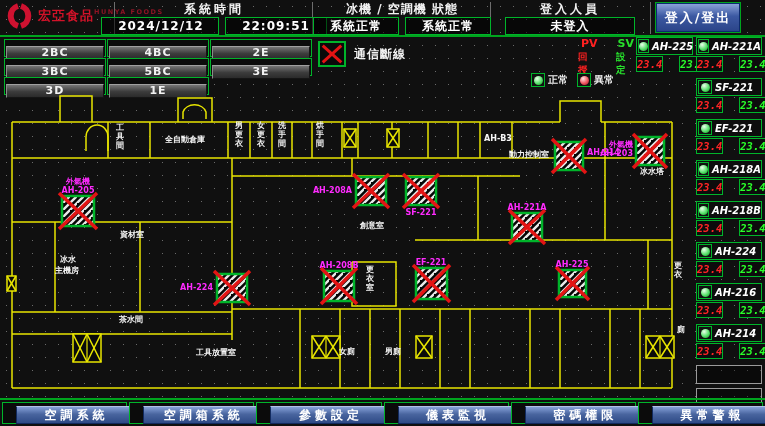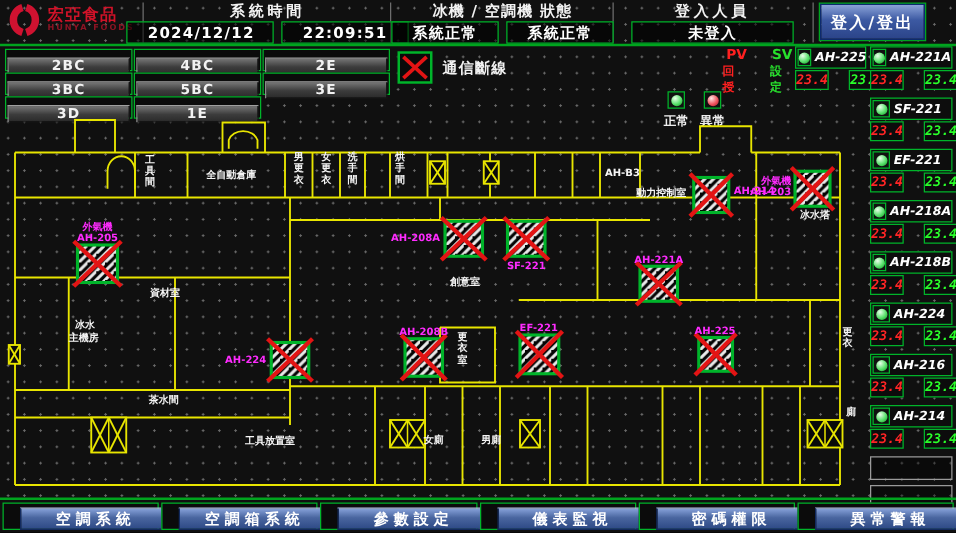--- a/index.html
+++ b/index.html
@@ -7,21 +7,21 @@
     position:relative;width:765px;height:426px;overflow:hidden;
     background:#101010;
     background-image:radial-gradient(rgba(255,255,255,.38) .9px, rgba(0,0,0,0) 1px);
     background-size:13px 13px;
     font-family:"DejaVu Sans",sans-serif;color:#eee;
     -webkit-font-smoothing:antialiased;
   }
   
   .header{position:absolute;left:0;top:0;width:765px;height:37px;border-bottom:2px solid #00a41e;box-sizing:border-box;}
   .logo{position:absolute;left:4px;top:3px;display:flex;align-items:center;gap:4px;}
-  .brand-col{display:flex;flex-direction:column;line-height:1.05;justify-content:flex-end;}
+  .brand-col{display:flex;line-height:1.05;justify-content:flex-end;}
   .brand{font-size:13px;font-weight:bold;color:#d01228;letter-spacing:1px;}
   .brand-sub{font-size:6.5px;font-weight:bold;color:#8c1424;letter-spacing:1.5px;}
   .vdiv{position:absolute;top:2px;width:1px;height:32px;background:#6d6d6d;}
   .hpanel{position:absolute;top:0;height:36px;}
   .plabel{height:16px;text-align:center;font-size:12px;font-weight:bold;letter-spacing:3px;padding-top:1px;color:#f2f2f2;}
   .pvals{display:flex;gap:6px;justify-content:center;}
   .valbox{border:1px solid #00b42a;background:rgba(0,0,0,.55);font-size:12px;font-weight:bold;text-align:center;padding:0 16px;height:16px;line-height:16px;letter-spacing:1px;color:#fff;white-space:nowrap;}
   .btn-login{position:absolute;left:656px;top:3px;width:84px;height:29px;cursor:pointer;
     background:linear-gradient(#8aa2d8,#3c59a2 45%,#2b4489);
     border:1px solid #0c2a6e;box-shadow:0 0 0 1px #00a41e;
@@ -36,21 +36,21 @@
   
   .comm-legend{position:absolute;left:318px;top:41px;display:flex;align-items:center;gap:8px;}
   .comm-icon{width:28px;height:26px;border:2px solid #00b42a;background:#0a0a0a;box-sizing:border-box;}
   .comm-text{font-size:12px;font-weight:bold;letter-spacing:1px;color:#f2f2f2;}
   .pvsv{position:absolute;left:578px;top:37px;width:56px;}
   .pvsv-row{display:flex;justify-content:flex-end;font-weight:bold;gap:20px;}
   .pvsv-row.r1{font-size:11px;}
   .pvsv-row.r2{font-size:9.5px;margin-top:1px;}
   .t-red{color:#ff2020;} .t-green{color:#27e02c;}
   .state-legend{position:absolute;left:531px;top:73px;display:flex;gap:9px;align-items:center;font-size:10px;font-weight:bold;}
-  .state-item{display:flex;align-items:center;gap:3px;flex-direction:column;}
+  .state-item{display:flex;align-items:center;gap:3px;}
   .led{width:14px;height:14px;border:1px solid #00b42a;background:#101010;display:inline-flex;align-items:center;justify-content:center;box-sizing:border-box;}
   .led i{width:9px;height:9px;border-radius:50%;display:block;}
   .led.green i{background:radial-gradient(circle at 35% 30%,#eaffea,#57e06a 55%,#0f8f22);}
   .led.red i{background:radial-gradient(circle at 35% 30%,#ffe3e3,#ef5560 55%,#a01020);}
   
   .featured{position:absolute;left:636px;top:37px;width:57px;}
   .col-units{position:absolute;left:696px;top:37px;width:66px;}
   .unit{margin-bottom:6px;}
   .unit-name{display:flex;align-items:center;gap:3px;border:1px solid #00b42a;background:#0d0d0d;height:16px;padding:0 1px;cursor:pointer;}
   .unit-name .nm{font-size:10px;font-weight:bold;font-style:italic;color:#fff;white-space:nowrap;letter-spacing:0;}

